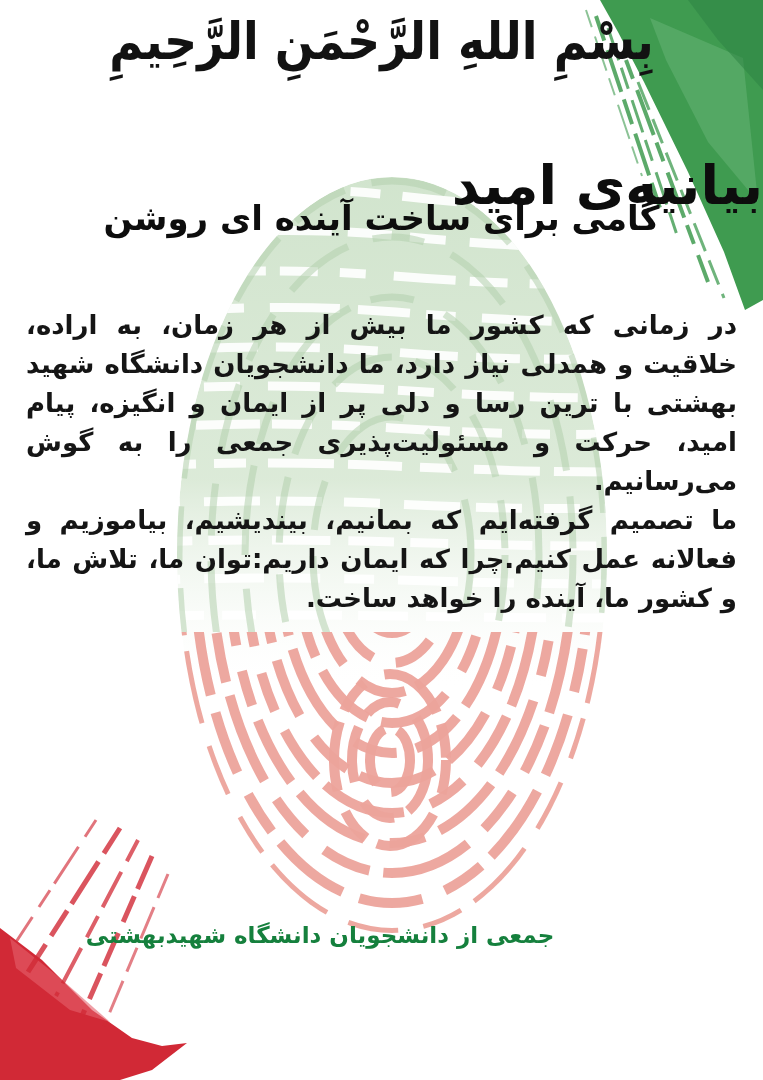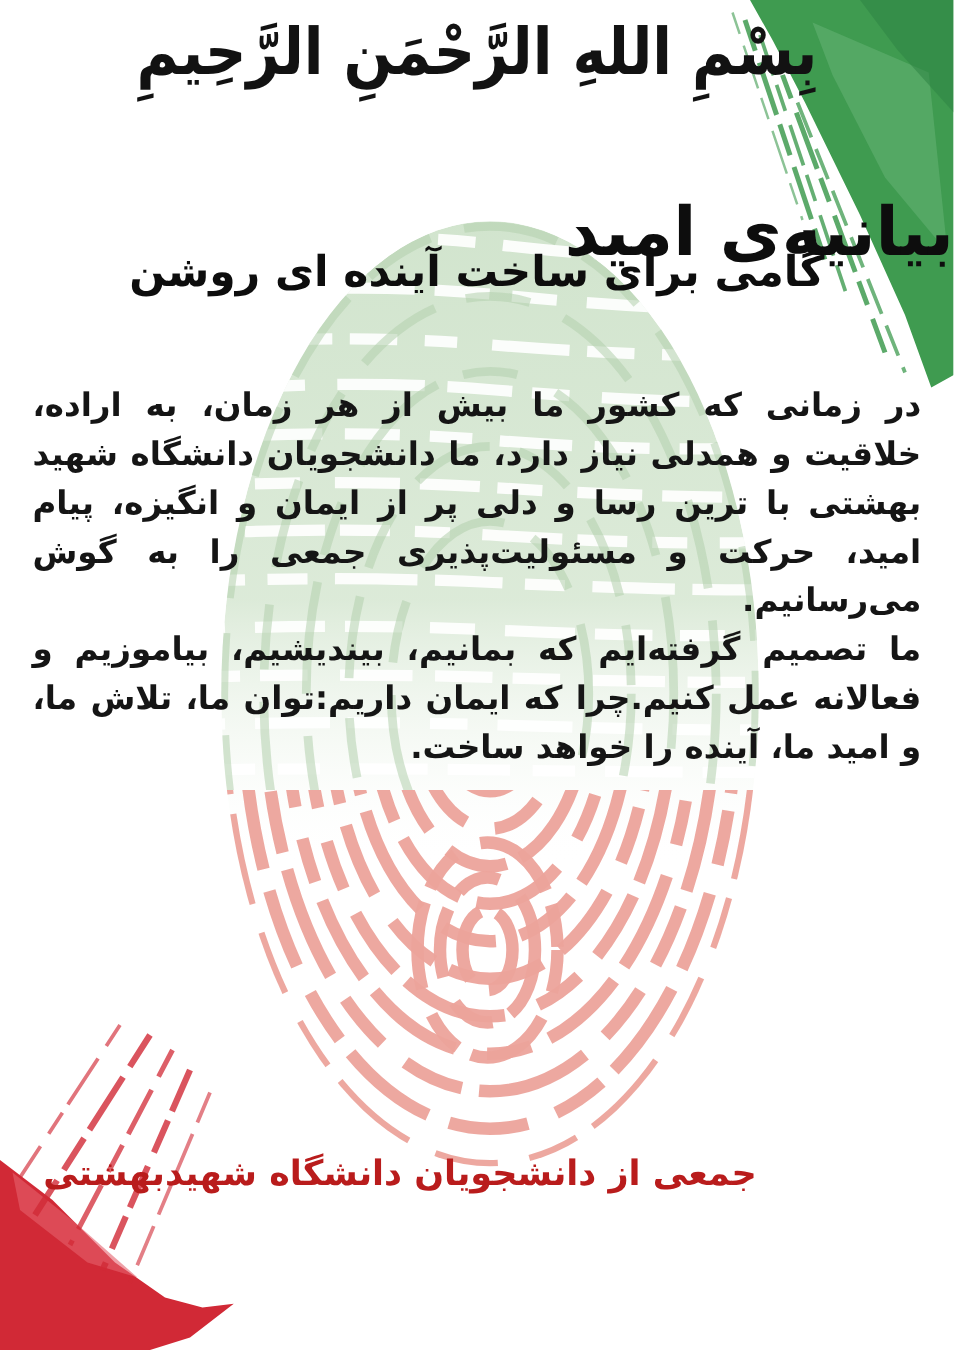--- a/index.html
+++ b/index.html
@@ -55,22 +55,22 @@
     position:absolute;top:306px;right:26px;left:26px;
     font-size:26px;font-weight:bold;
     line-height:39px;
     text-align:justify;
     color:#151515;
   }
   .bodytext p{margin:0;}
   .signature{
     position:absolute;top:922px;left:0;width:640px;
     text-align:center;
-    font-size:28px;font-weight:bold;
-    color:#b91c1c;
+    font-size:23px;font-weight:bold;
+    color:#15803d;
   }
 </style>
 </head>
 <body>
 
 <div class="page">
 
   <svg class="fingerprint" viewBox="0 0 763 1080" aria-hidden="true">
     <defs>
       <clipPath id="fp-shape">
@@ -155,18 +155,18 @@
     <path class="br-streak" stroke-width="3" stroke-dasharray="20 12 44 8" d="M96 10 L16 132" opacity="0.65"></path>
     <path class="br-streak" stroke-width="3" stroke-dasharray="26 10 34 10" d="M168 64 L104 216" opacity="0.6"></path>
   </svg>
 
   <div class="textlayer">
     <div class="bismillah">بِسْمِ اللهِ الرَّحْمَنِ الرَّحِيمِ</div>
     <h1 class="title">بیانیه‌ی امید</h1>
     <div class="subtitle">گامی برای ساخت آینده ای روشن</div>
     <div class="bodytext">
       <p>در زمانی که کشور ما بیش از هر زمان، به اراده، خلاقیت و همدلی نیاز دارد، ما دانشجویان دانشگاه شهید بهشتی با ترین رسا و دلی پر از ایمان و انگیزه، پیام امید، حرکت و مسئولیت‌پذیری جمعی را به گوش می‌رسانیم.</p>
-      <p>ما تصمیم گرفته‌ایم که بمانیم، بیندیشیم، بیاموزیم و فعالانه عمل کنیم.چرا که ایمان داریم:توان ما، تلاش ما، و امید ما، آینده را خواهد ساخت.</p>
+      <p>ما تصمیم گرفته‌ایم که بمانیم، بیندیشیم، بیاموزیم و فعالانه عمل کنیم.چرا که ایمان داریم:توان ما، تلاش ما، و کشور ما، آینده را خواهد ساخت.</p>
     </div>
     <div class="signature">جمعی از دانشجویان دانشگاه شهیدبهشتی</div>
   </div>
 
 </div>
 
 </body></html>

